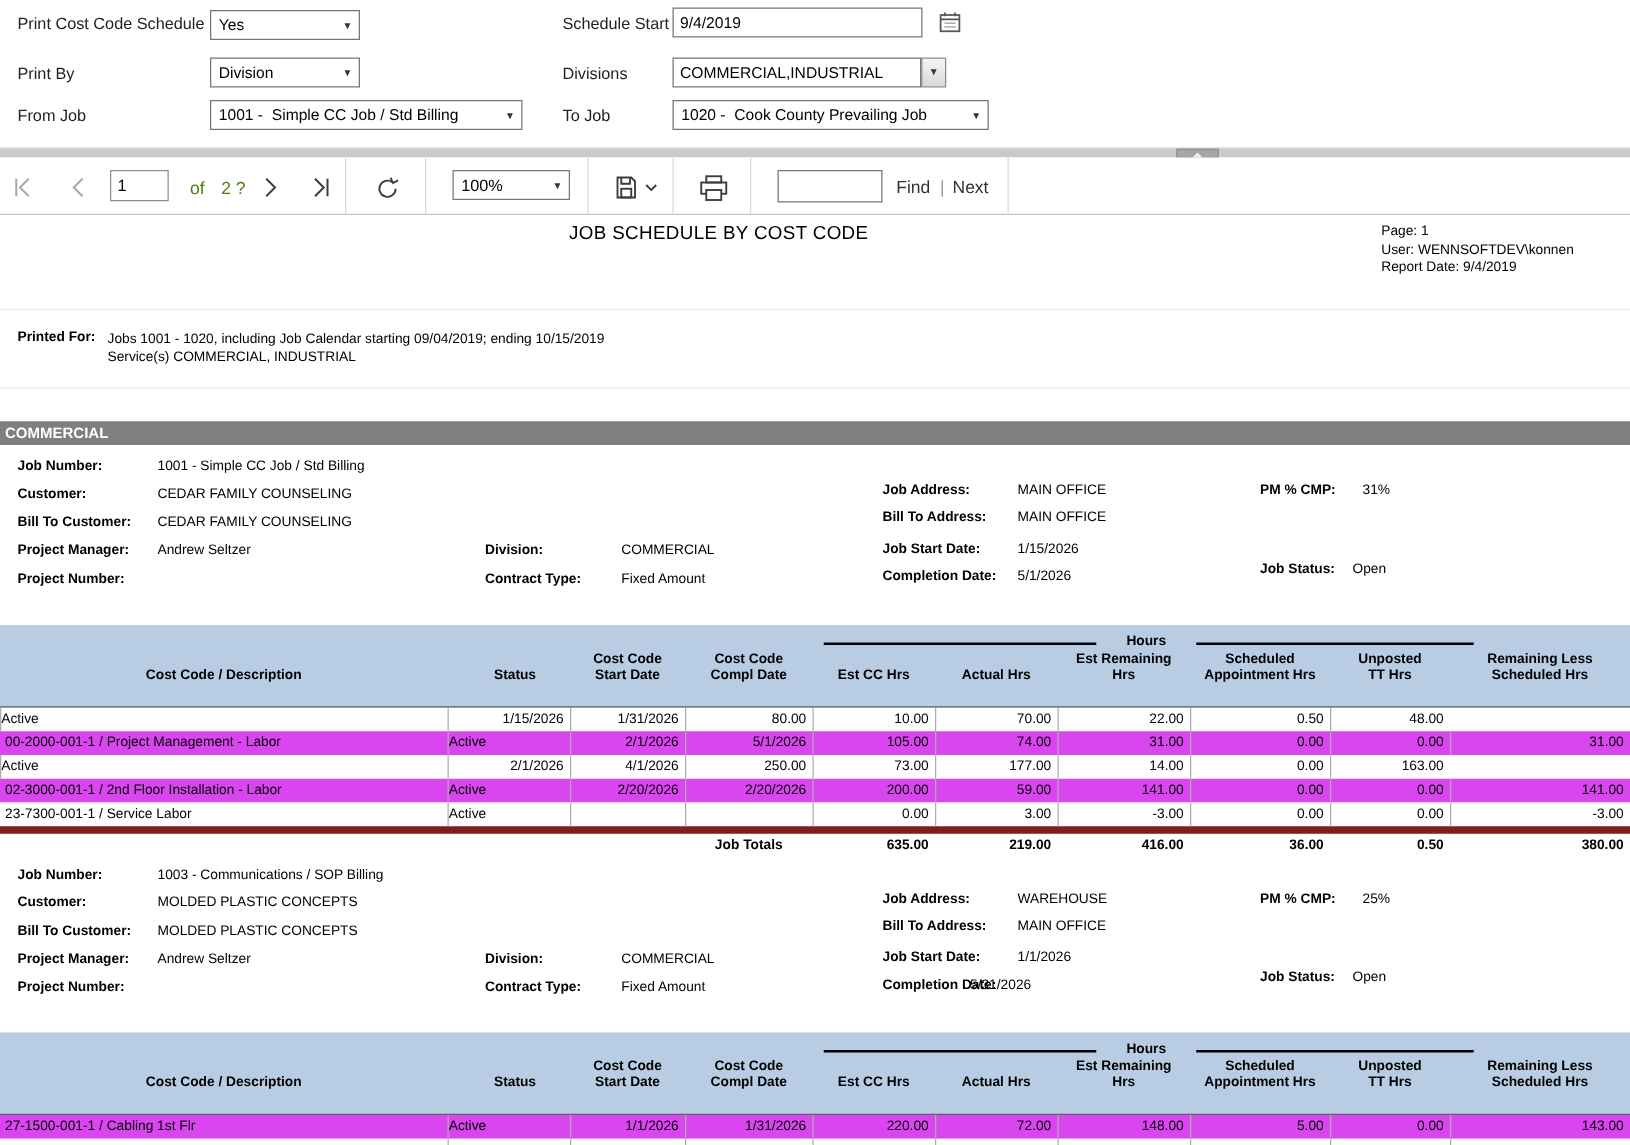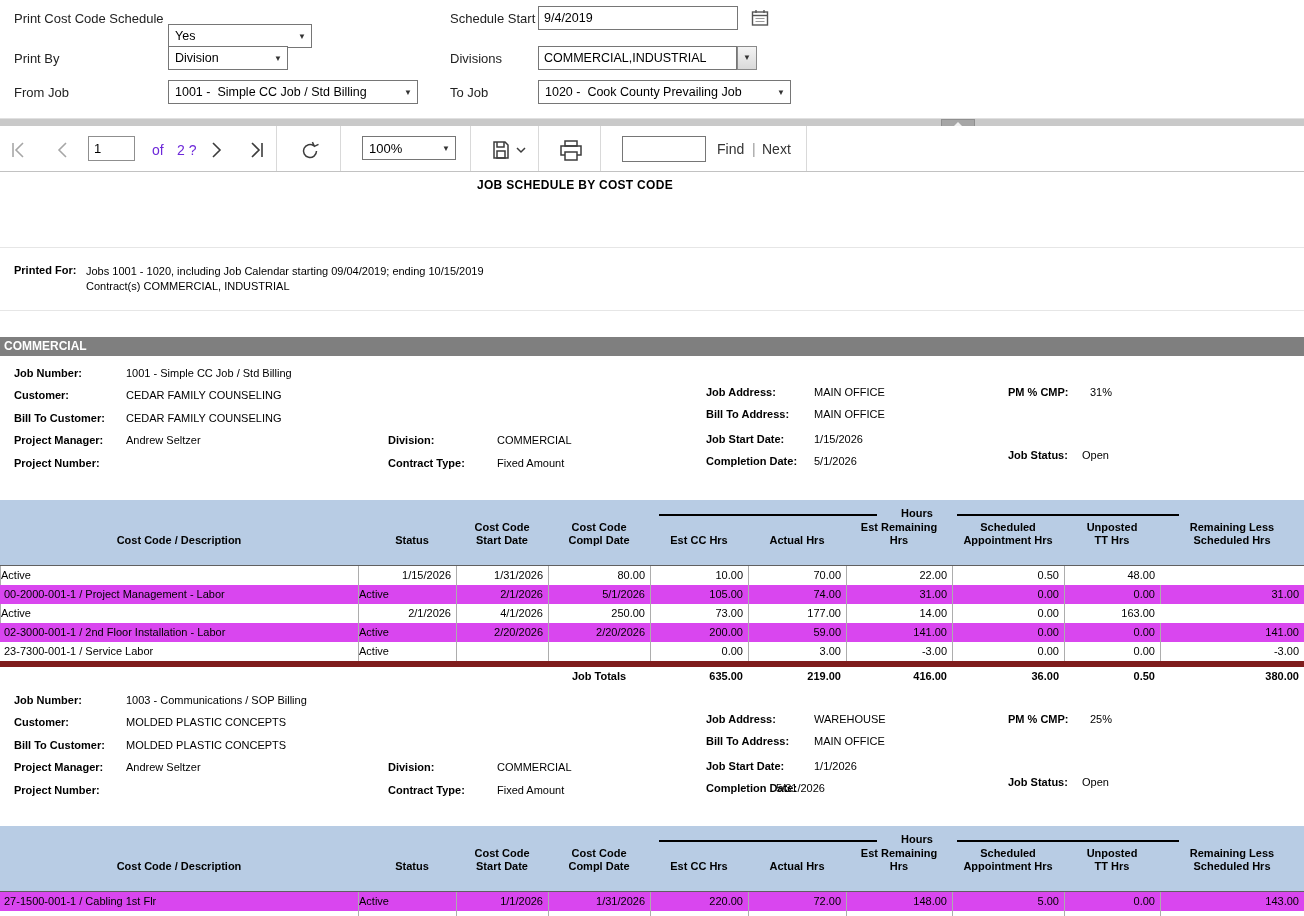--- a/index.html
+++ b/index.html
@@ -28,28 +28,28 @@
   .cal-btn{position:absolute;width:20px;height:20px;background:none;border:none;padding:0;}
   
   .splitter{position:absolute;top:118px;left:0;width:1304px;height:8px;background:#c9c9c9;border-top:1px solid #e0e0e0;box-sizing:border-box;}
   .split-handle{position:absolute;left:941px;top:0;width:34px;height:8px;background:#a6a6a6;border:1px solid #8f8f8f;box-sizing:border-box;}
   .split-handle .tri{position:absolute;left:12px;top:2px;width:0;height:0;border-left:4px solid transparent;border-right:4px solid transparent;border-bottom:4px solid #f0f0f0;}
   
   .toolbar{position:absolute;top:126px;left:0;width:1304px;height:46px;background:#fff;border-bottom:1px solid #c2c2c2;box-sizing:border-box;}
   .tbtn{position:absolute;top:13px;width:22px;height:22px;background:none;border:none;padding:0;cursor:pointer;}
   .tbtn svg{display:block;}
   .tsep{position:absolute;top:0;height:45px;width:1px;background:#d9d9d9;}
-  .ttext{position:absolute;font-size:14px;color:#6d28d9;top:16px;white-space:nowrap;}
+  .ttext{position:absolute;font-size:14px;color:#4d7c0f;top:16px;white-space:nowrap;}
   .pageinput{position:absolute;left:88px;top:10px;width:47px;height:25px;border:1px solid #8f8f8f;font-size:13px;padding:0 5px;box-sizing:border-box;font-family:"Liberation Sans",sans-serif;}
   .zoomsel{left:362px;top:10px;width:94px;font-size:13px;}
   .findinput{position:absolute;left:622px;top:10px;width:84px;height:26px;border:1px solid #767676;box-sizing:border-box;font-size:13px;padding:0 4px;font-family:"Liberation Sans",sans-serif;}
   .findlink{position:absolute;top:15px;font-size:14px;color:#333;cursor:pointer;background:none;border:none;padding:0;font-family:"Liberation Sans",sans-serif;}
   
   .report{position:absolute;top:172px;left:0;width:1304px;height:744px;background:#fff;overflow:hidden;}
-  .rtitle{position:absolute;top:6px;left:0;width:1150px;text-align:center;font-size:12px;font-weight:bold;letter-spacing:.3px;}
+  .rtitle{position:absolute;top:6px;left:0;width:1150px;text-align:center;font-size:15px;font-weight:normal;letter-spacing:.3px;}
   .pageinfo{position:absolute;left:1105px;top:6px;font-size:11px;line-height:14.5px;white-space:nowrap;}
   .hr1{position:absolute;left:0;width:1304px;border-top:1px solid #e6e6e6;}
   .pf-label{position:absolute;left:14px;top:92px;font-size:11px;font-weight:bold;}
   .pf-lines{position:absolute;left:86px;top:92px;font-size:11px;line-height:15px;white-space:nowrap;}
   .band{position:absolute;left:0;top:165px;width:1304px;height:19px;background:#7f7f7f;color:#fff;font-size:12px;font-weight:bold;line-height:19px;padding-left:4px;box-sizing:border-box;}
   
   .job-block{position:absolute;left:0;width:1304px;height:115px;font-size:11px;}
   .jf{position:absolute;white-space:nowrap;}
   .jl{font-weight:bold;}
   
@@ -76,21 +76,21 @@
   .cell.c1{}
   .cell.c2,.cell.c3,.cell.c4,.cell.c5,.cell.c6,.cell.c7,.cell.c8,.cell.c9{text-align:right;padding-right:5px;}
   .trow.totals{border-top:6px solid #7f1d1d;font-weight:bold;}
   .trow.totals .c3{text-align:center;padding-right:0;}
 </style>
 </head>
 <body>
 
 <div class="params">
   <span class="plabel" style="left:14px;top:11px">Print Cost Code Schedule</span>
-  <div class="sel" style="left:168px;top:24px;width:144px">
+  <div class="sel" style="left:168px;top:8px;width:120px">
     <span class="val">Yes</span>
     <span class="arrow">▼</span>
   </div>
 
   <span class="plabel" style="left:450px;top:11px">Schedule Start</span>
   <input class="txt" style="left: 538px; top: 6px; width: 200px;" value="9/4/2019">
   <button class="cal-btn" style="left:750px;top:8px">
     <svg width="20" height="20" viewBox="0 0 20 20">
         <rect x="2.5" y="4" width="15" height="13" fill="none" stroke="#555" stroke-width="1.4"></rect>
         <line x1="2.5" y1="7.5" x2="17.5" y2="7.5" stroke="#555" stroke-width="1.4"></line>
@@ -193,26 +193,31 @@
 
   <input class="findinput" value="" style="">
   <button class="findlink" style="left:717px">Find</button>
   <span class="ttext" style="left:752px;top:15px;color:#9a9a9a">|</span>
   <button class="findlink" style="left:762px">Next</button>
   <div class="tsep" style="left:806px"></div>
 </div>
 
 <div class="report">
   <div class="rtitle">JOB SCHEDULE BY COST CODE</div>
+  <div class="pageinfo">
+    <div>Page: 1</div>
+    <div>User: WENNSOFTDEV\konnen</div>
+    <div>Report Date: 9/4/2019</div>
+  </div>
   <div class="hr1" style="top:75px"></div>
 
   <span class="pf-label">Printed For:</span>
   <div class="pf-lines">
     <div>Jobs 1001 - 1020, including Job Calendar starting 09/04/2019; ending 10/15/2019</div>
-    <div>Contract(s) COMMERCIAL, INDUSTRIAL</div>
+    <div>Service(s) COMMERCIAL, INDUSTRIAL</div>
   </div>
   <div class="hr1" style="top:138px"></div>
 
   <div class="band">COMMERCIAL</div>
 
   <div class="job-block" style="top:195px">
     <span class="jf jl" style="left:14px;top:0">Job Number:</span>
     <span class="jf" style="left:126px;top:0">1001 - Simple CC Job / Std Billing</span>
     <span class="jf jl" style="left:14px;top:22px">Customer:</span>
     <span class="jf" style="left:126px;top:22px">CEDAR FAMILY COUNSELING</span>

